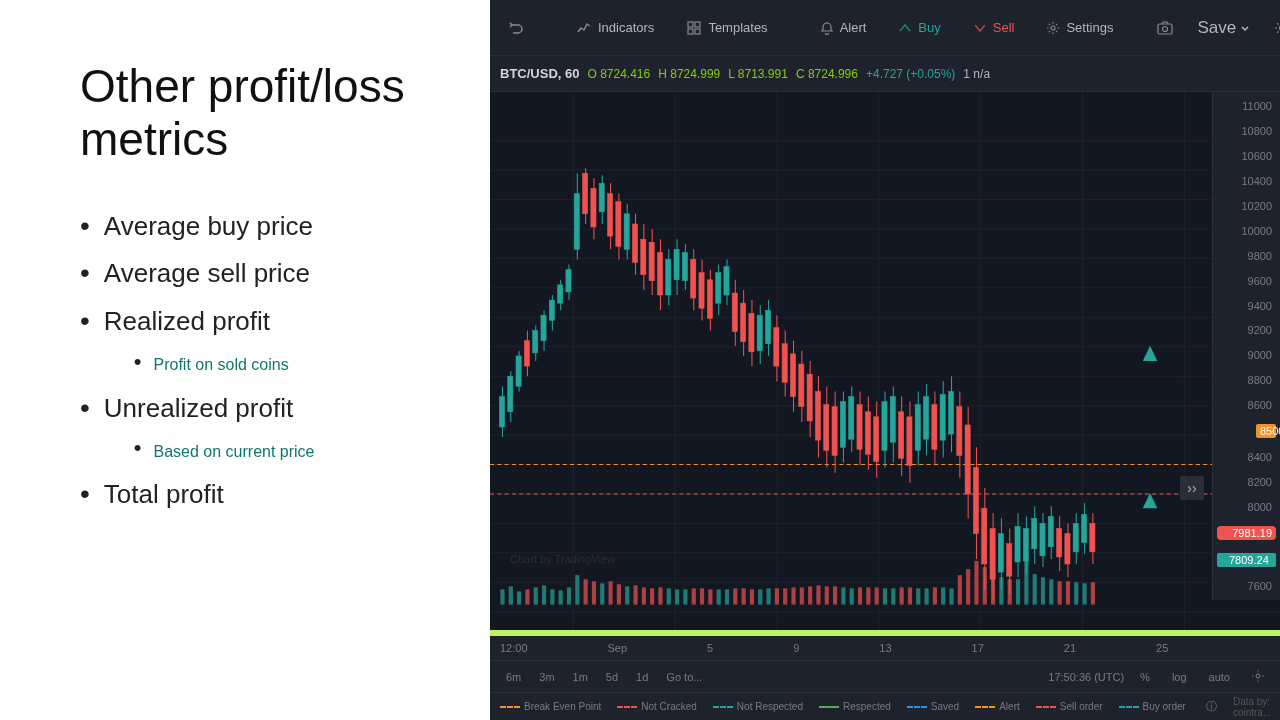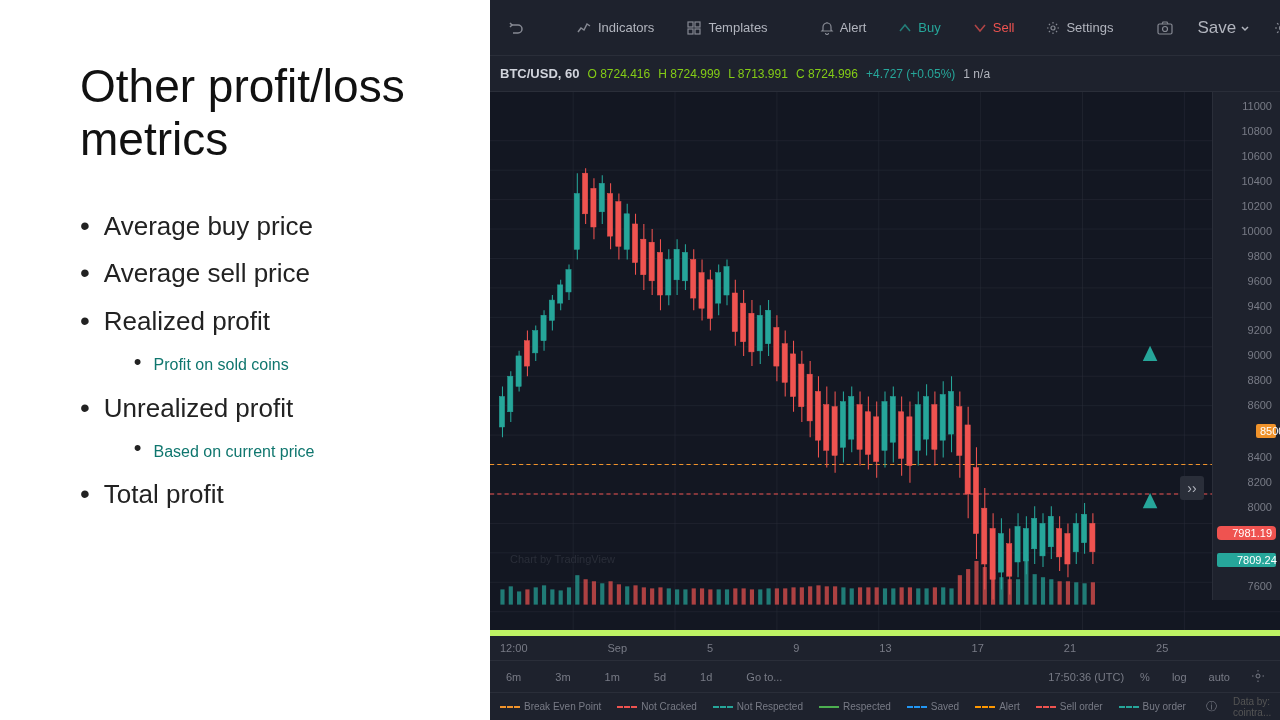--- a/index.html
+++ b/index.html
@@ -224,21 +224,21 @@
     }
 
     
     .bottom-toolbar {
       height: 32px;
       background: #1e222d;
       border-top: 1px solid #2a2e39;
       display: flex;
       align-items: center;
       padding: 0 10px;
-      gap: 22px;
+      gap: 6px;
       font-size: 11px;
       color: #787b86;
       flex-shrink: 0;
     }
 
     .tf-btn {
       padding: 2px 6px;
       border-radius: 3px;
       cursor: pointer;
       border: none;
@@ -870,21 +870,21 @@
       <div class="price-label">9400</div>
       <div class="price-label">9200</div>
       <div class="price-label">9000</div>
       <div class="price-label">8800</div>
       <div class="price-label">8600</div>
       <div class="price-tag-orange">8500.00</div>
       <div class="price-label">8400</div>
       <div class="price-label">8200</div>
       <div class="price-label">8000</div>
       <div style="background:#ef5350;color:#fff;padding:1px 4px;border-radius:4px;text-align:right;font-size:11px;">7981.19</div>
-      <div style="background:#26a69a;color:#fff;padding:1px 20px;border-radius:2px;text-align:right;font-size:11px;">7809.24</div>
+      <div style="background:#26a69a;color:#fff;padding:1px 12px;border-radius:2px;text-align:right;font-size:11px;">7809.24</div>
       <div class="price-label">7600</div>
     </div>
   </div>
 
   <div class="time-axis">
     <span>12:00</span>
     <span>Sep</span>
     <span>5</span>
     <span>9</span>
     <span>13</span>

